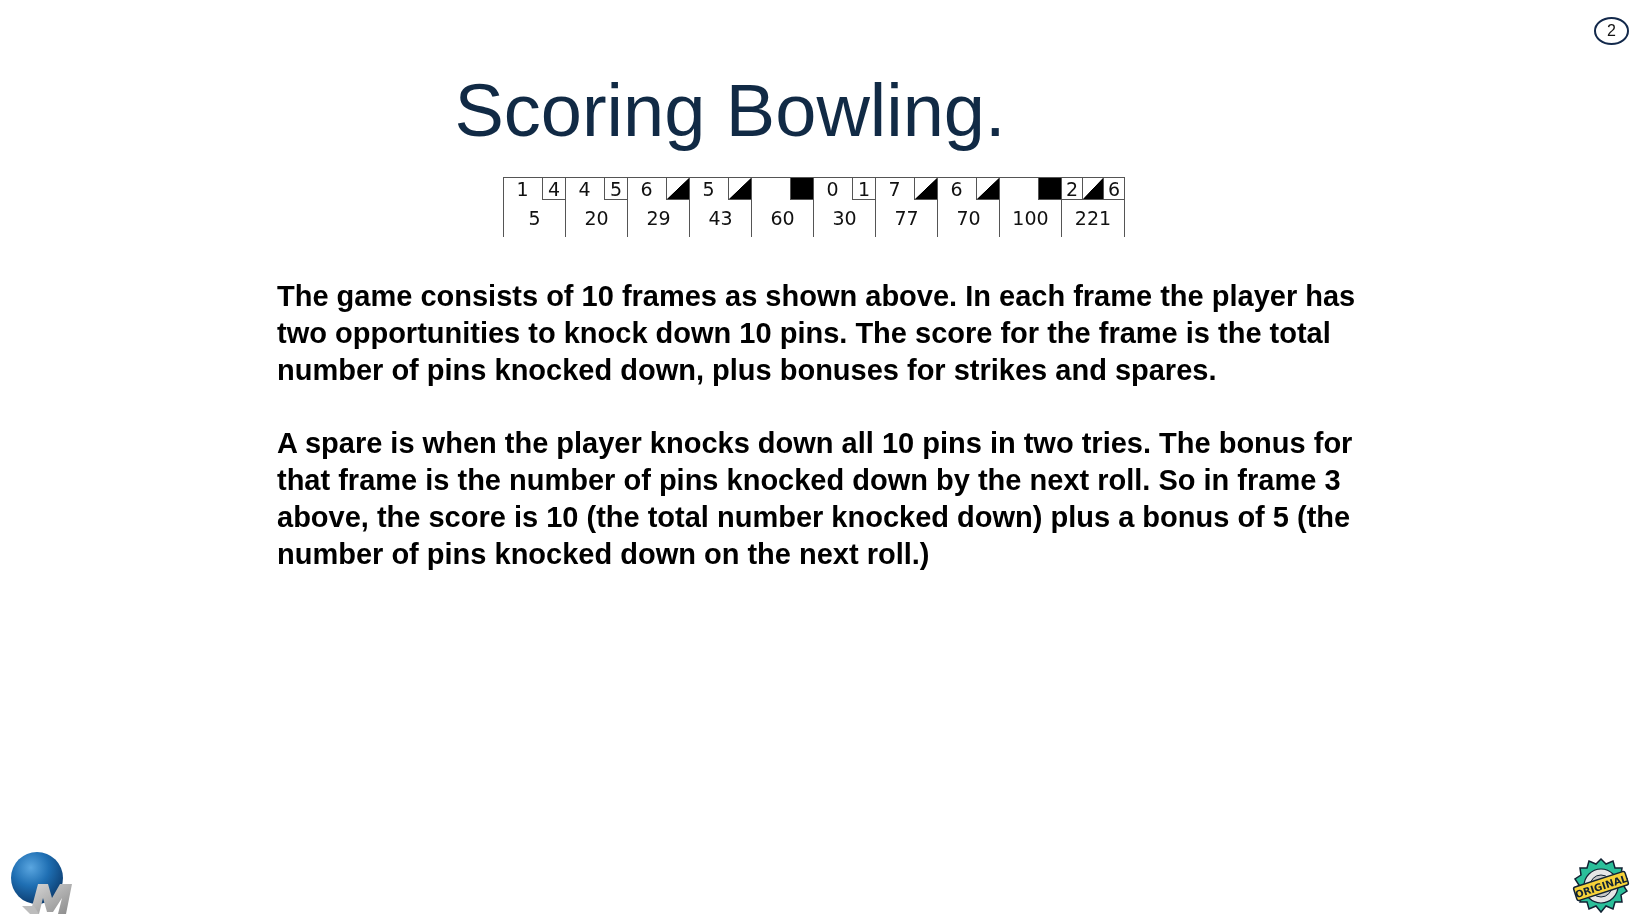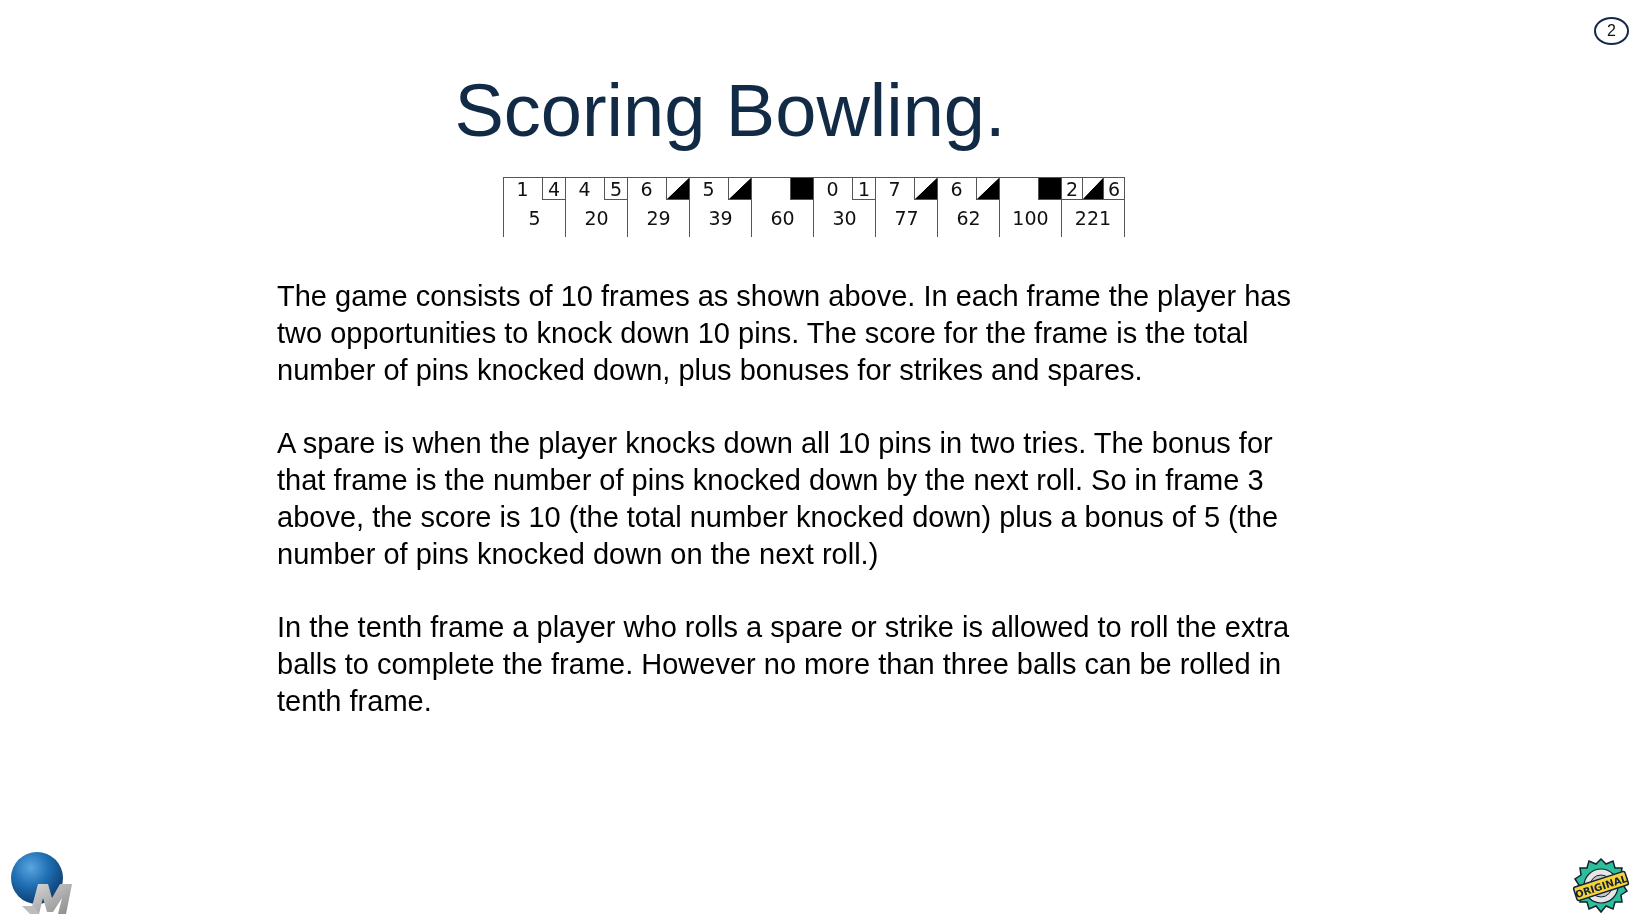--- a/index.html
+++ b/index.html
@@ -39,21 +39,21 @@
   .total {
     position: absolute; left: 0; right: 0; top: 26px; text-align: center; line-height: 28px;
   }
   .tenth .t1 { position: absolute; left: 0; top: 0; width: 20px; height: 22px; text-align: center; line-height: 22px; border-bottom: 1px solid #555; box-sizing: border-box; }
   .tenth .t2 { position: absolute; left: 20px; top: 0; width: 21px; height: 22px; border-left: 1px solid #555; border-bottom: 1px solid #555; box-sizing: border-box; }
   .tenth .t3 { position: absolute; left: 41px; top: 0; width: 21px; height: 22px; text-align: center; line-height: 22px; border-left: 1px solid #555; border-bottom: 1px solid #555; box-sizing: border-box; }
   .body-text {
     position: absolute; left: 277px; top: 278px; width: 1120px;
     font-size: 29px; line-height: 37px; color: #000;
   }
-  .body-text p { margin: 0 0 36px 0; white-space: pre-line; }
+  .body-text p { margin: 0 0 36px 0; white-space: pre-line; font-weight: bold; }
   .logo { position: absolute; left: 8px; top: 848px; width: 70px; height: 70px; }
   .badge { position: absolute; left: 1570px; top: 857px; width: 62px; height: 60px; }
 </style>
 </head>
 <body>
 
 <div class="page-num">2</div>
 
 <div class="title">Scoring Bowling.</div>
 
@@ -69,41 +69,41 @@
     <div class="total">20</div>
   </div>
   <div class="frame">
     <div class="roll1">6</div>
     <div class="box r spare"></div>
     <div class="total">29</div>
   </div>
   <div class="frame">
     <div class="roll1">5</div>
     <div class="box r spare"></div>
-    <div class="total">39</div>
+    <div class="total">43</div>
   </div>
   <div class="frame">
     <div class="roll1"></div>
     <div class="box r strike"></div>
     <div class="total">60</div>
   </div>
   <div class="frame">
     <div class="roll1">0</div>
     <div class="box r">1</div>
     <div class="total">30</div>
   </div>
   <div class="frame">
     <div class="roll1">7</div>
     <div class="box r spare"></div>
     <div class="total">77</div>
   </div>
   <div class="frame">
     <div class="roll1">6</div>
     <div class="box r spare"></div>
-    <div class="total">62</div>
+    <div class="total">70</div>
   </div>
   <div class="frame">
     <div class="roll1"></div>
     <div class="box r strike"></div>
     <div class="total">100</div>
   </div>
   <div class="frame tenth">
     <div class="t1">2</div>
     <div class="t2 box spare" style="position:absolute;left:20px;width:21px;"></div>
     <div class="t3">6</div>
@@ -112,23 +112,20 @@
 </div>
 
 <div class="body-text">
   <p>The game consists of 10 frames as shown above.  In each frame the player has
 two opportunities to knock down 10 pins.  The score for the frame is the total
 number of pins knocked down, plus bonuses for strikes and spares.</p>
   <p>A spare is when the player knocks down all 10 pins in two tries.  The bonus for
 that frame is the number of pins knocked down by the next roll.  So in frame 3
 above, the score is 10 (the total number knocked down) plus a bonus of 5 (the
 number of pins knocked down on the next roll.)</p>
-  <p>In the tenth frame a player who rolls a spare or strike is allowed to roll the extra
-balls to complete the frame.  However no more than three balls can be rolled in
-tenth frame.</p>
 </div>
 
 <div class="logo">
   <svg width="70" height="70" viewBox="0 0 70 70">
     <defs>
       <radialGradient id="ballg" cx="0.38" cy="0.3" r="0.7">
         <stop offset="0" stop-color="#5aa6e0"></stop>
         <stop offset="0.5" stop-color="#1f6fb3"></stop>
         <stop offset="1" stop-color="#0d3f73"></stop>
       </radialGradient>

